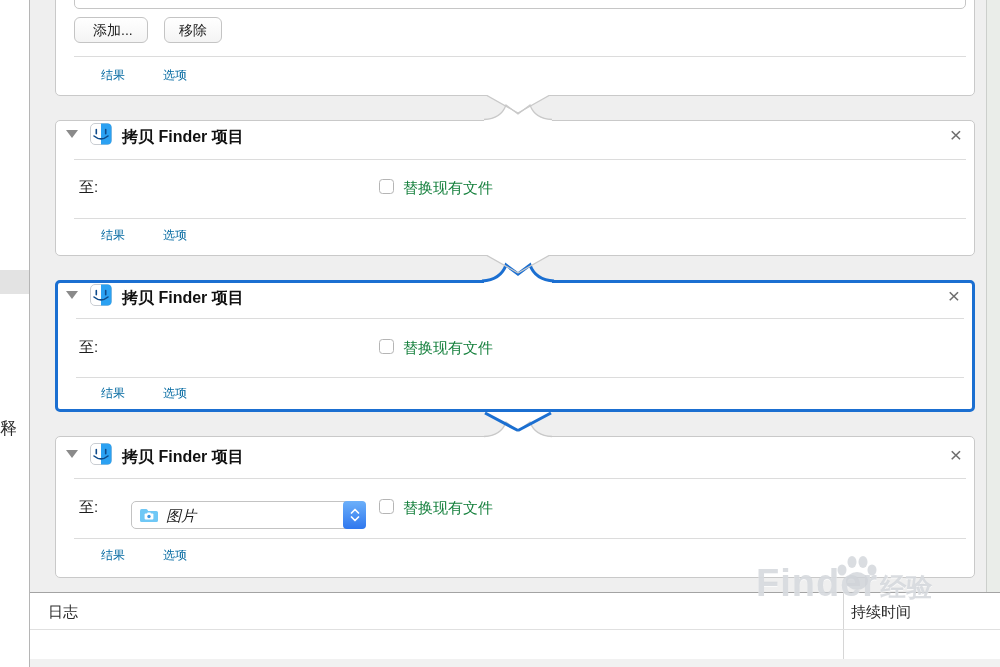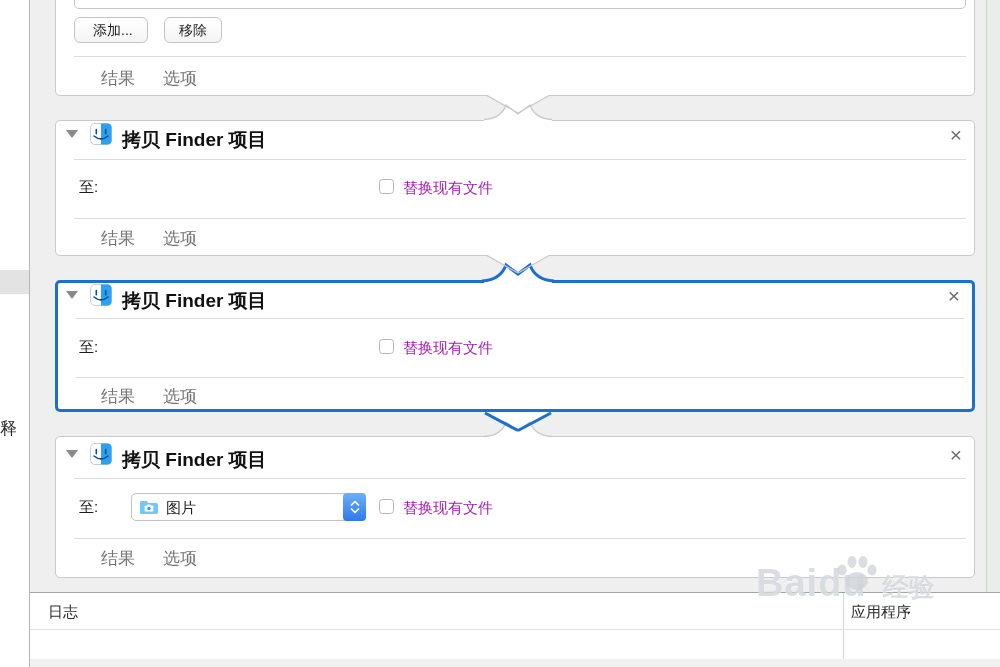--- a/index.html
+++ b/index.html
@@ -20,34 +20,34 @@
 
   
   .action { position:absolute; left:55px; width:920px; background:#fff;
             border:1px solid #c9c9c9; border-radius:5px; }
   .action.selected { border:3px solid #1b6fd1; }
   .hdr-triangle { position:absolute; left:10px; top:9px; width:0; height:0;
                   border-left:6px solid transparent; border-right:6px solid transparent;
                   border-top:8px solid #8a8a8a; }
   .action.selected .hdr-triangle { left:8px; }
   .hdr-icon { position:absolute; left:34px; top:2px; }
-  .hdr-title { position:absolute; left:66px; top:6px; font-size:19px; font-weight:bold; color:#111; }
+  .hdr-title { position:absolute; left:66px; top:6px; font-size:16px; font-weight:bold; color:#111; }
   .close-x { position:absolute; right:12px; top:4px; font-size:21px; color:#6e6e6e; line-height:20px; cursor:default; }
   .divider { position:absolute; left:18px; right:8px; height:1px; background:#dcdcdc; }
   .to-label { position:absolute; left:23px; font-size:15px; color:#1c1c1c; }
   .dest-select { position:absolute; left:75px; width:235px; height:28px; background:#fff;
                  border:1px solid #c3c3c3; border-radius:5px; }
   .dest-folder { position:absolute; left:7px; top:5px; }
   .dest-label { position:absolute; left:34px; top:5px; font-size:15px; color:#1c1c1c; }
   .dest-chevrons { position:absolute; right:-1px; top:-1px; width:23px; height:28px; border-radius:4px;
                    background:linear-gradient(#6cb0fa,#2f77ee); display:flex; align-items:center; justify-content:center; }
   .checkbox { position:absolute; width:15px; height:15px; background:#fff;
               border:1px solid #b5b5b5; border-radius:3.5px; }
-  .checkbox-label { position:absolute; font-size:15px; color:#a21caf; }
-  .ftr-link { position:absolute; font-size:17px; color:#737373; }
+  .checkbox-label { position:absolute; font-size:15px; color:#15803d; }
+  .ftr-link { position:absolute; font-size:12px; color:#0369a1; }
 
   
   .inner-list { position:absolute; left:18px; right:8px; top:-30px; height:78px;
                 background:#fff; border:1px solid #c6c6c6; border-radius:5px; }
   .btn { position:absolute; height:26px; padding:0 14px; font-size:14px; color:#222;
          background:linear-gradient(#ffffff,#f4f4f4); border:1px solid #c4c4c4;
          border-radius:6px; line-height:24px; }
 
   
   .junction { position:absolute; z-index:5; }
@@ -62,21 +62,21 @@
   .duration-label { position:absolute; left:821px; top:10px; font-size:15px; color:#2b2b2b; }
   .log-vdiv { position:absolute; left:813px; top:0; width:1px; height:75px; background:#d6d6d6; }
   .log-hline { position:absolute; left:0; right:0; top:36px; height:1px; background:#e0e0e0; }
   .log-strip { position:absolute; left:0; right:0; top:66px; height:9px; background:#f1f1f1; }
 
   
   .watermark { position:absolute; left:756px; top:562px; width:240px; z-index:99;
                pointer-events:none; color:rgba(205,210,215,0.75);
                text-shadow:0 1px 0 rgba(255,255,255,0.7); }
   .wm-brand { font-size:38px; font-weight:bold; letter-spacing:1px; }
-  .wm-suffix { font-size:26px; font-weight:bold; margin-left:16px; }
+  .wm-suffix { font-size:26px; font-weight:bold; margin-left:2px; }
   .wm-url { font-size:19px; font-weight:bold; margin-top:2px; margin-left:6px; letter-spacing:1px; }
   .wm-paw { position:absolute; left:78px; top:-8px; }
 </style>
 </head>
 <body>
 
 <div class="canvas"></div>
 <div class="right-strip"></div>
 
 <div class="sidebar">
@@ -142,21 +142,21 @@
         <rect x="0.5" y="0.5" width="21" height="21" rx="4.5" fill="#ffffff" stroke="#c9cdd2"></rect>
         <path d="M11,0.5 L17.5,0.5 Q21.5,0.5 21.5,4.5 L21.5,17.5 Q21.5,21.5 17.5,21.5 L11,21.5 Z" fill="#2ba1f2"></path>
         <path d="M6.3,6.5 L6.3,10.8 M15.7,6.5 L15.7,10.8" stroke="#0e4a8a" stroke-width="1.6" stroke-linecap="round"></path>
         <path d="M4,13 Q11,18.8 18,13" stroke="#0e4a8a" stroke-width="1.6" fill="none" stroke-linecap="round"></path>
       </svg>
   </span>
   <span class="hdr-title" style="top:10px;">拷贝 Finder 项目</span>
   <span class="close-x" style="top:8px;">×</span>
   <div class="divider" style="top:41px;"></div>
   <span class="to-label" style="top:61px;">至:</span>
-  <div class="dest-select" style="top:56px;">
+  <div class="dest-select" style="top:64px;font-style:italic;">
     <span class="dest-folder">
       <svg width="20" height="17" viewBox="0 0 20 17">
           <path d="M1,4 Q1,2 2.6,2 L7,2 Q8.1,2 8.6,3 L9.1,4 L17.4,4 Q19,4 19,5.6 L19,13.4 Q19,15 17.4,15 L2.6,15 Q1,15 1,13.4 Z" fill="#6fc8f6"></path>
           <rect x="8.2" y="5.6" width="3.6" height="1.8" rx="0.6" fill="#ffffff"></rect>
           <rect x="5.6" y="6.6" width="8.8" height="5.8" rx="1" fill="#ffffff"></rect>
           <circle cx="10" cy="9.5" r="1.7" fill="#3e97e0"></circle>
         </svg>
     </span>
     <span class="dest-label">图片</span>
     <span class="dest-chevrons">
@@ -189,27 +189,27 @@
 <svg class="junction" style="left:458px;top:412px;" width="120" height="42" viewBox="0 0 120 42">
   <path class="j-fill" d="M26,25 C40,24 45,17 47.5,10 L60,20 L72.5,10 C75,17 80,24 94,25 L94,29 L26,29 Z"></path>
   <polygon class="j-fill" points="26,0 60,19 94,0"></polygon>
   <path class="j-stroke-gray" d="M26,24.5 C40,24 45.5,17 48,10 L60,19 L72,10 C74.5,17 80,24 94,24.5"></path>
   <path class="j-stroke-blue" d="M27,1 L60,18.5 M93,1 L60,18.5"></path>
 </svg>
 
 <div class="log-panel">
   <span class="log-label">日志</span>
   <div class="log-vdiv"></div>
-  <span class="duration-label">应用程序</span>
+  <span class="duration-label">持续时间</span>
   <div class="log-hline"></div>
   <div class="log-strip"></div>
 </div>
 
 <div class="watermark">
-  <span class="wm-brand">Baidu</span><span class="wm-suffix">经验</span>
+  <span class="wm-brand">Finder</span><span class="wm-suffix">经验</span>
   <span class="wm-paw">
     <svg width="46" height="40" viewBox="0 0 46 40">
         <ellipse cx="23" cy="27" rx="11" ry="9" fill="rgba(205,210,215,0.75)"></ellipse>
         <ellipse cx="8" cy="16" rx="4.5" ry="5.5" fill="rgba(205,210,215,0.75)"></ellipse>
         <ellipse cx="18" cy="8" rx="4.5" ry="6" fill="rgba(205,210,215,0.75)"></ellipse>
         <ellipse cx="29" cy="8" rx="4.5" ry="6" fill="rgba(205,210,215,0.75)"></ellipse>
         <ellipse cx="38" cy="16" rx="4.5" ry="5.5" fill="rgba(205,210,215,0.75)"></ellipse>
       </svg>
   </span>
 </div>

